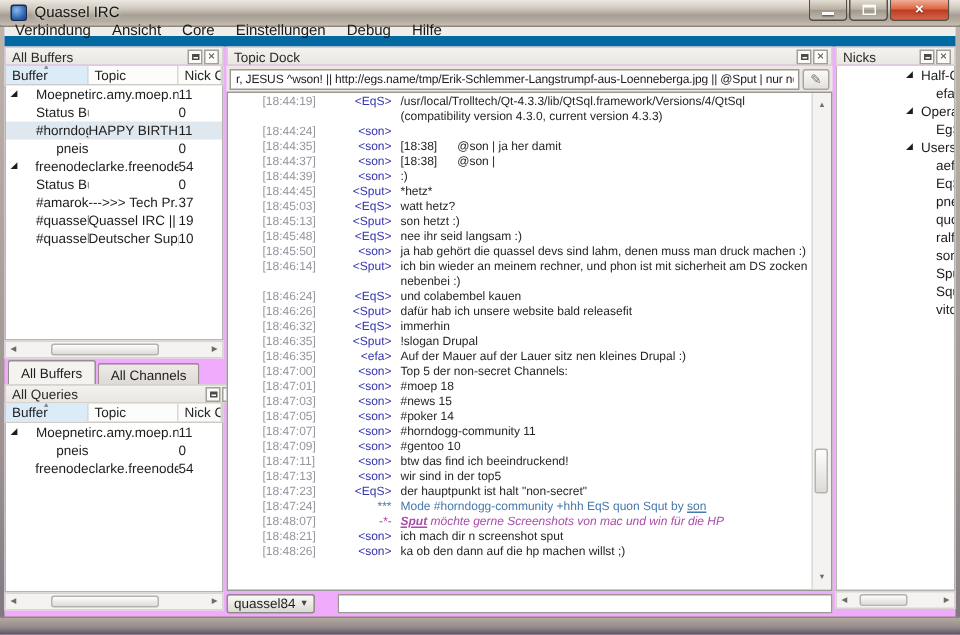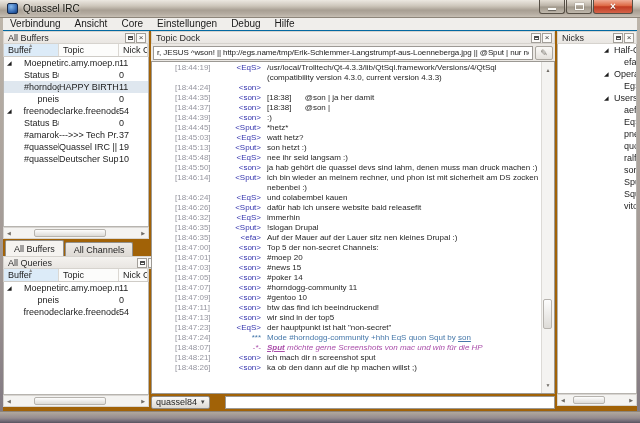--- a/index.html
+++ b/index.html
@@ -1,17 +1,17 @@
 <!DOCTYPE html>
 <html><head>
 <meta charset="utf-8">
 <style>
   html,body{margin:0;padding:0;background:#888;}
   *{box-sizing:border-box;font-family:"Liberation Sans",sans-serif;}
-  .win{position:relative;width:640px;height:423px;background:#a16207;overflow:hidden;
+  .win{position:relative;width:640px;height:423px;background:#f0abfc;overflow:hidden;
        box-shadow:0 0 0 1px #55504a inset;}
   
   .titlebar{position:absolute;top:0;left:0;width:640px;height:18px;
     background:linear-gradient(180deg,#ece8e1 0%,#cdc6bb 35%,#a89f93 60%,#b4aba0 80%,#c6beb3 100%);
     border-bottom:1px solid #8d857a;display:flex;align-items:center;}
   .frame-l,.frame-r{position:absolute;top:18px;bottom:0;width:3px;
     background:linear-gradient(180deg,#bdb5aa,#9b9290 70%,#7e7680);}
   .frame-l{left:0;} .frame-r{right:0;}
   .bottomframe{position:absolute;left:0;bottom:0;width:640px;height:12px;
     background:linear-gradient(180deg,#b1a89d 0%,#958c8f 55%,#6e6773 85%,#57525e 100%);
@@ -22,21 +22,21 @@
   .winbtns{position:absolute;right:7px;top:0;display:flex;}
   .wb{width:26px;height:14px;margin-left:1px;border:1px solid #564f45;border-top:none;
     border-radius:0 0 3px 3px;display:flex;align-items:center;justify-content:center;
     background:linear-gradient(180deg,#e3ddd3,#b8b0a4 48%,#9f978a 52%,#c0b8ac);}
   .wb.close{width:40px;background:linear-gradient(180deg,#f0ad97,#dd6743 45%,#c13a21 52%,#d4644a);}
   .minbar{width:8px;height:2px;background:#fbfbf8;box-shadow:0 1px 1px rgba(0,0,0,.45);margin-top:4px;}
   .maxbox{width:9px;height:7px;border:1px solid #fbfbf8;border-top-width:2px;box-shadow:0 0 1px rgba(0,0,0,.4);}
   .closex{color:#fff;font-size:10px;font-weight:bold;line-height:10px;text-shadow:0 1px 1px rgba(0,0,0,.5);}
   
   .menubar{position:absolute;top:18px;left:3px;width:634px;height:13px;background:#f0eeeb;
-    display:flex;align-items:center;border-bottom:1px solid #0369a1;}
+    display:flex;align-items:center;border-bottom:7px solid #0369a1;}
   .mi{font-size:10px;color:#1a1a1a;padding:0 7px;line-height:12px;}
   
   .dockhdr{position:absolute;height:13px;background:linear-gradient(#f4f2ef,#e9e6e2);
     border:1px solid #d6d3ce;display:flex;align-items:center;font-size:9px;color:#2a2a2a;padding:0 2px 0 4px;}
   .dtitle{flex:1;overflow:hidden;white-space:nowrap;}
   .dbtn{width:10px;height:10px;margin-left:1px;border:1px solid #a39f99;background:#fbfaf8;
     display:inline-flex;align-items:center;justify-content:center;flex:none;font-size:8px;line-height:8px;color:#3c3c3c;}
   .fi{width:5px;height:4px;border:1px solid #4c4c4c;border-top-width:2px;}
   
   .panel{position:absolute;background:#fff;border:1px solid #b7b4af;border-top:none;overflow:hidden;}
@@ -332,21 +332,21 @@
           <span class="mg">Auf der Mauer auf der Lauer sitz nen kleines Drupal :)</span>
         </div>
       <div class="cl">
           <span class="ts">[18:47:00]</span>
           <span class="nk">&lt;son&gt;</span>
           <span class="mg">Top 5 der non-secret Channels:</span>
         </div>
       <div class="cl">
           <span class="ts">[18:47:01]</span>
           <span class="nk">&lt;son&gt;</span>
-          <span class="mg">#moep 20</span>
+          <span class="mg">#moep 18</span>
         </div>
       <div class="cl">
           <span class="ts">[18:47:03]</span>
           <span class="nk">&lt;son&gt;</span>
           <span class="mg">#news 15</span>
         </div>
       <div class="cl">
           <span class="ts">[18:47:05]</span>
           <span class="nk">&lt;son&gt;</span>
           <span class="mg">#poker 14</span>

